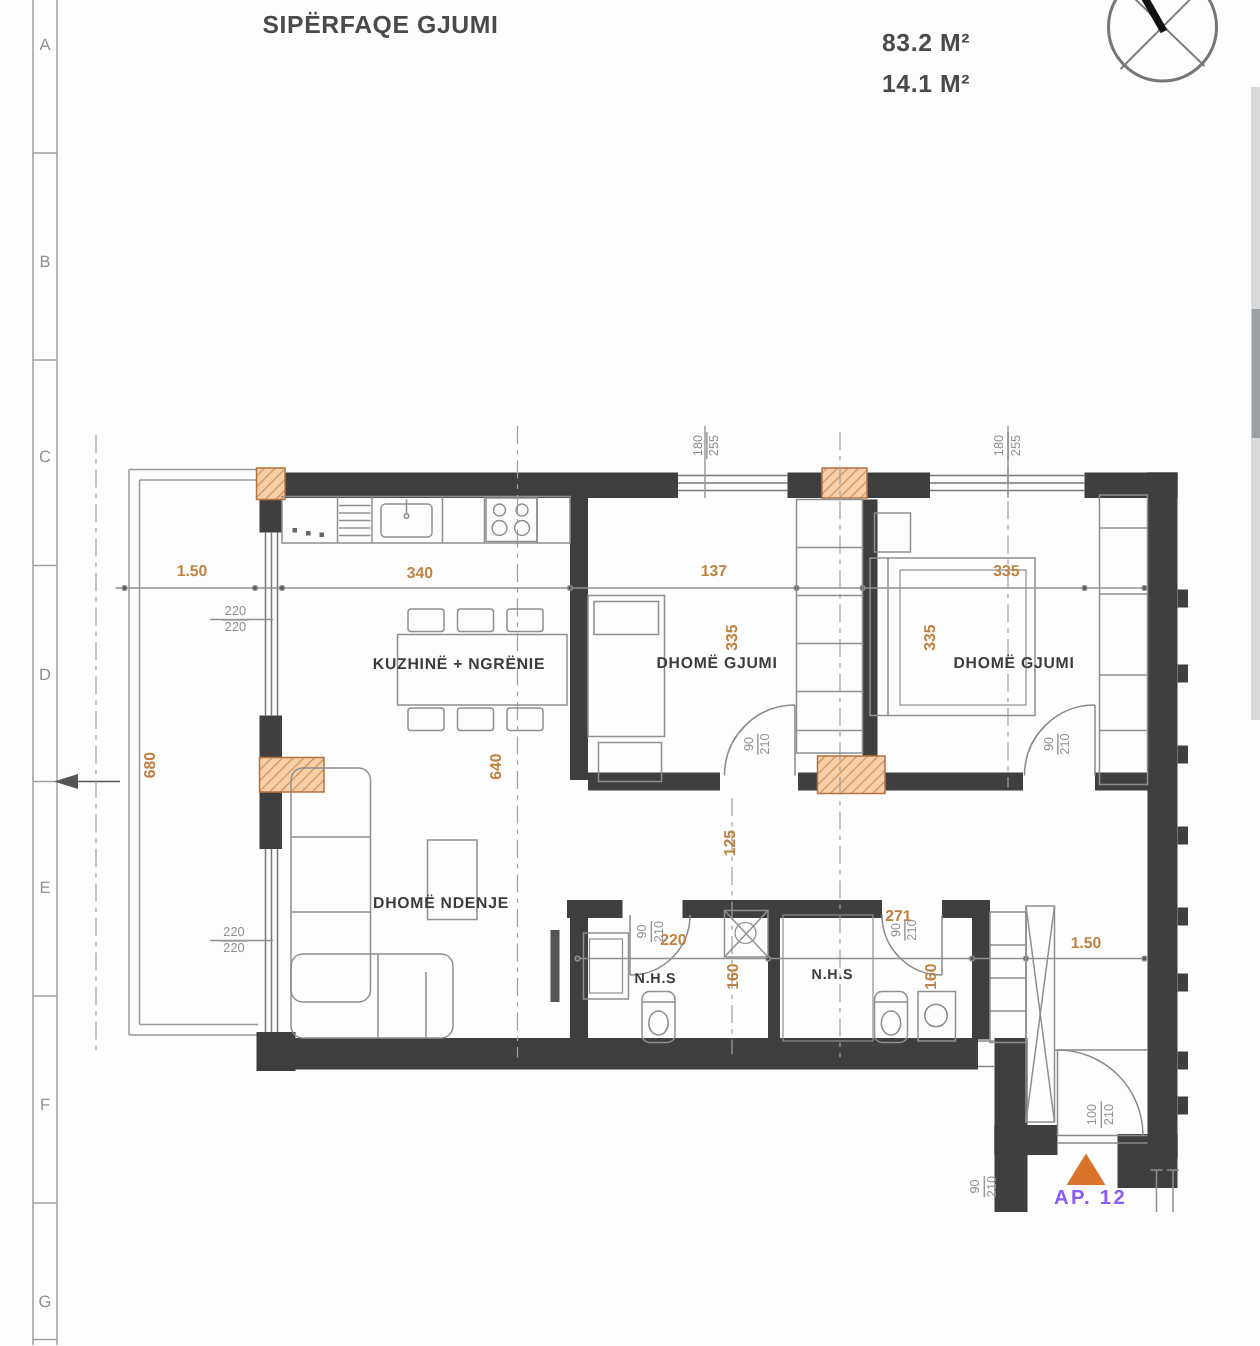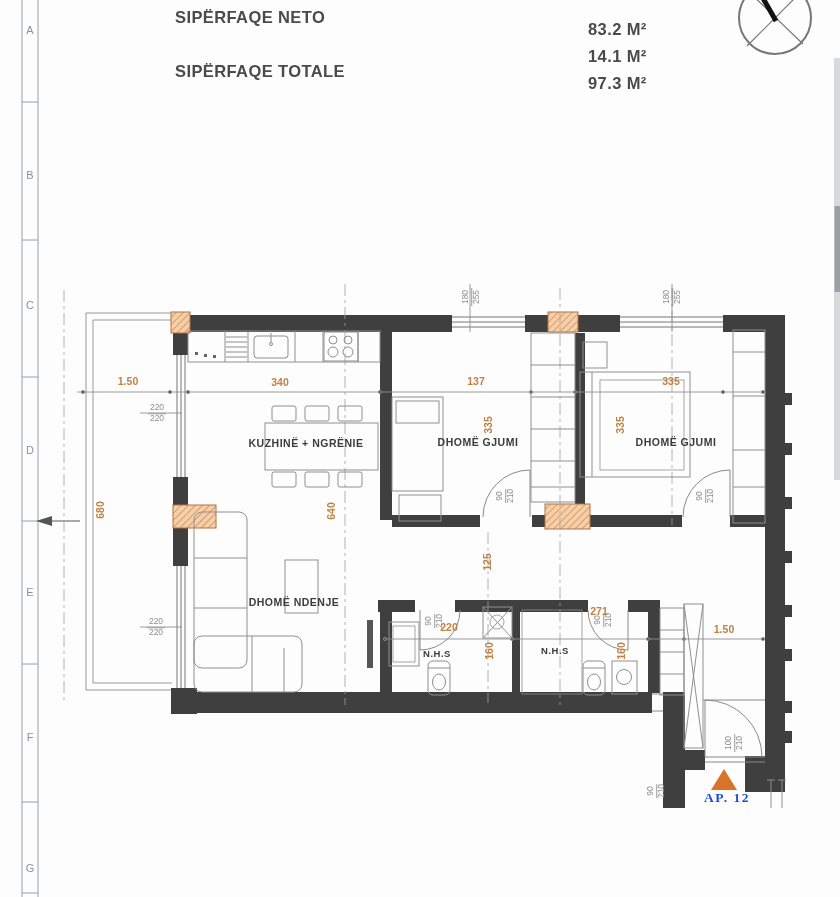--- a/index.html
+++ b/index.html
@@ -4,21 +4,21 @@
 <style>
   html,body{margin:0;padding:0;background:#ffffff;}
   #page{position:relative;width:840px;height:897px;background:#fdfdfd;overflow:hidden;
         font-family:"Liberation Sans", sans-serif;}
   svg{position:absolute;left:0;top:0;}
   #text-layer{position:absolute;left:0;top:0;width:840px;height:897px;pointer-events:none;}
   .ruler-letter{position:absolute;transform:translate(-50%,-50%);font-size:11px;color:#8d9094;}
   .room-label{position:absolute;transform:translate(-50%,-50%);font-weight:bold;font-size:10.5px;
               color:#3b3b3b;letter-spacing:.5px;white-space:nowrap;}
   .room-label.small{font-size:9.5px;}
-  .room-label.ap{font-size:13.5px;color:#1d4ed8;letter-spacing:1.5px;font-family:Liberation Serif, serif;}
+  .room-label.ap{font-size:13.5px;color:#8b5cf6;letter-spacing:1.5px;}
   .dim{position:absolute;transform:translate(-50%,-50%);font-size:10.5px;font-weight:bold;white-space:nowrap;}
   .dim.rot{transform:translate(-50%,-50%) rotate(-90deg);}
   .dim.orange{color:#bf8243;}
   .dim.gray{color:#8f8f8f;font-weight:normal;}
   .frac{display:inline-flex;flex-direction:column;align-items:center;font-size:8.5px;line-height:1.15;}
   .ftop{border-bottom:1px solid #9a9a9a;padding:0 2px;}
   .fbot{padding:0 2px;}
   #title-block{position:absolute;left:175px;top:4px;width:520px;color:#4a4a4a;}
   .title-row{position:relative;height:27px;line-height:27px;font-weight:bold;font-size:16.5px;letter-spacing:.4px;}
   .title-value{position:absolute;left:413px;top:12px;}
@@ -290,29 +290,25 @@
         <line x1="778" y1="780" x2="786" y2="780"></line>
   </g>
 
   <g>
     <polygon points="724,769 737,790 711,790" fill="#d9732a"></polygon>
   </g>
 </svg>
 
 <div id="title-block">
   <div class="title-row">
-    <span>SIPËRFAQE NETO</span>
+    <span>SIPËRFAQE GJUMI</span>
     <span class="title-value">83.2 M²</span>
   </div>
   <div class="title-row">
     <span class="title-value">14.1 M²</span>
-  </div>
-  <div class="title-row">
-    <span>SIPËRFAQE TOTALE</span>
-    <span class="title-value">97.3 M²</span>
   </div>
 </div>
 
 <div id="text-layer">
       <span class="ruler-letter" style="left: 30px; top: 30px;">A</span>
       <span class="ruler-letter" style="left: 30px; top: 175px;">B</span>
       <span class="ruler-letter" style="left: 30px; top: 305px;">C</span>
       <span class="ruler-letter" style="left: 30px; top: 450px;">D</span>
       <span class="ruler-letter" style="left: 30px; top: 592px;">E</span>
       <span class="ruler-letter" style="left: 30px; top: 737px;">F</span>

